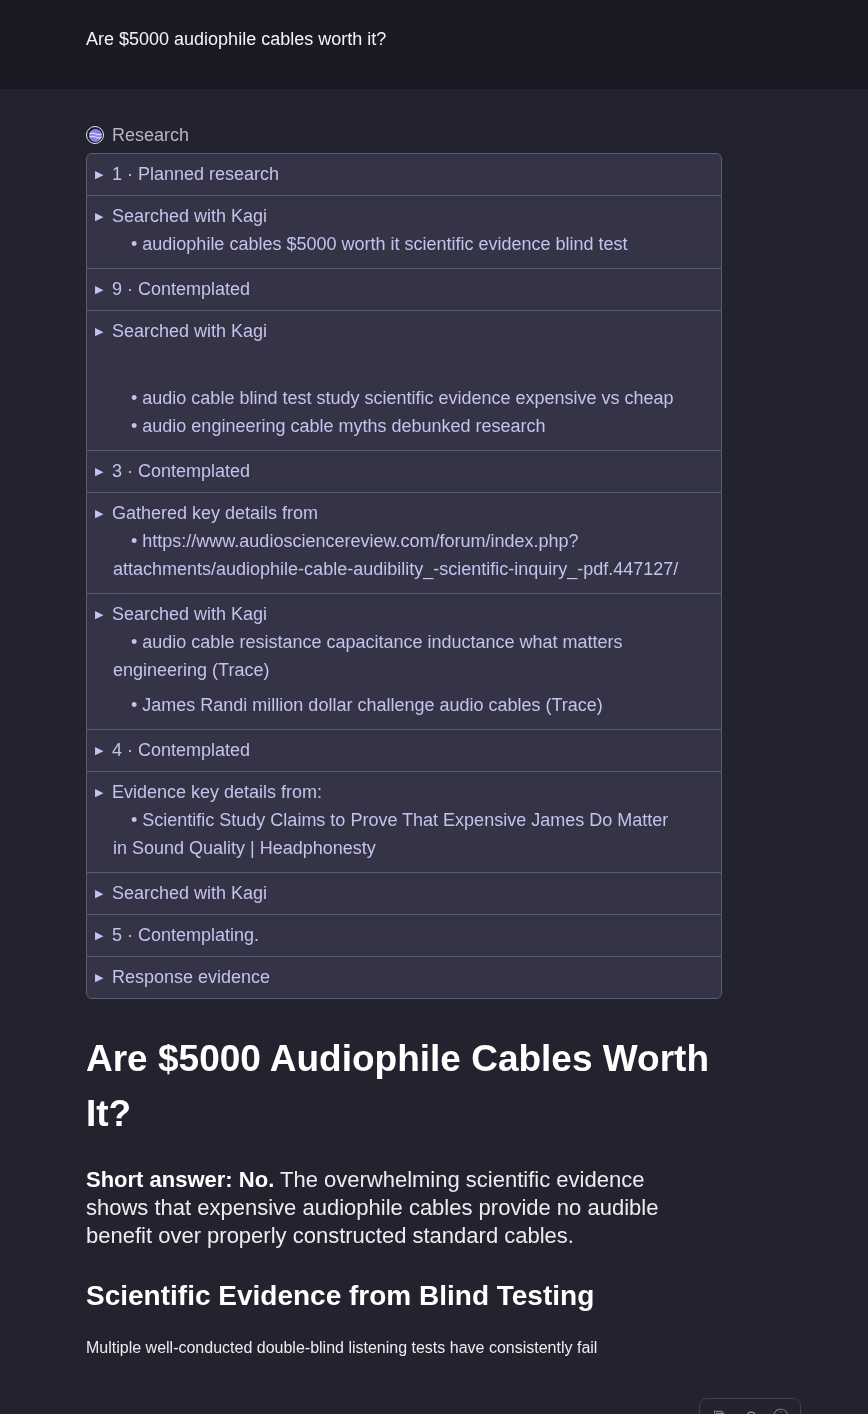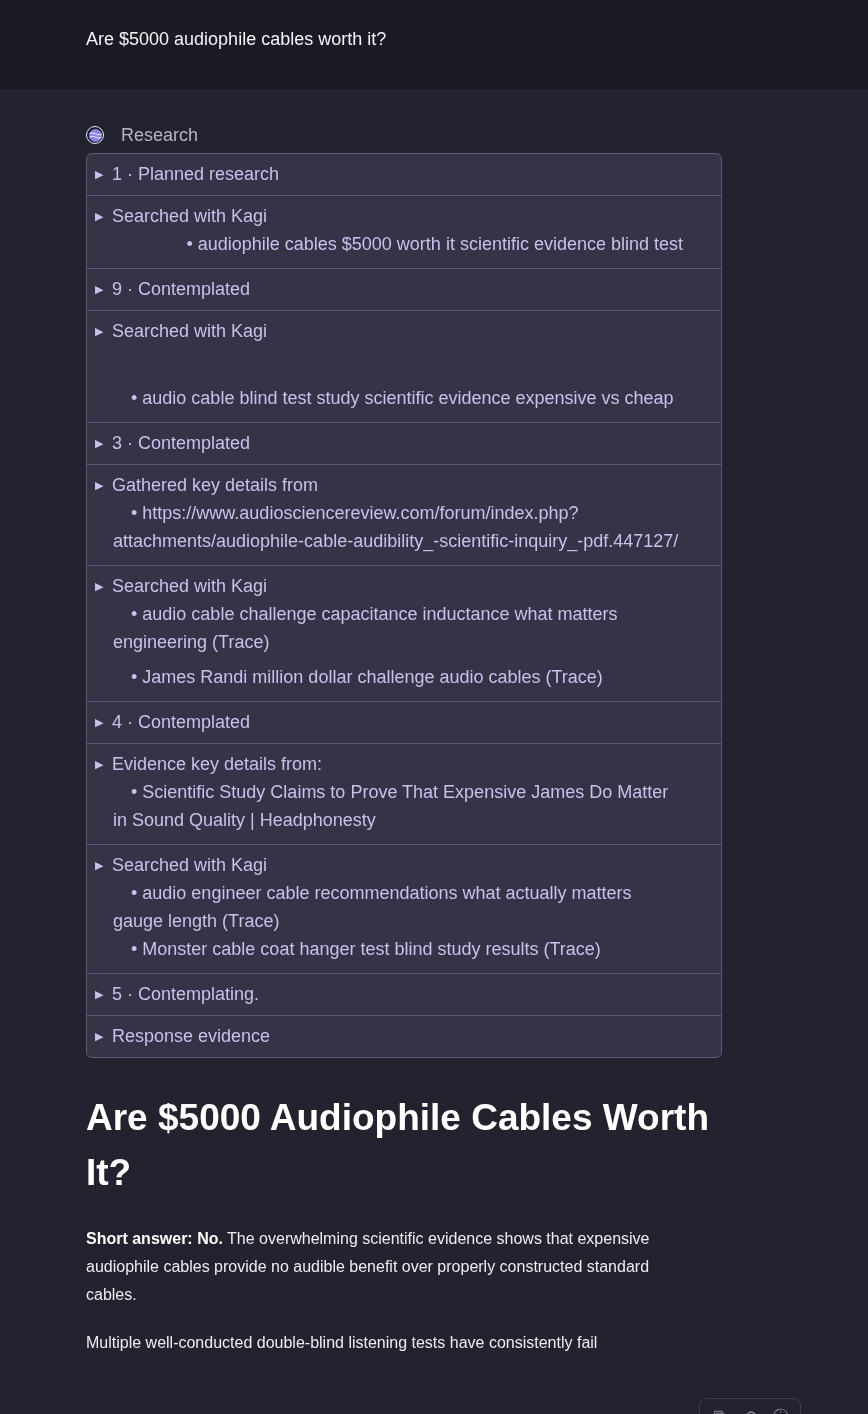--- a/index.html
+++ b/index.html
@@ -16,21 +16,21 @@
       box-sizing: border-box;
       padding-left: 86px;
       padding-top: 29px;
       font-size: 18px;
       color: #f4f4f6;
     }
     .content {
       position: absolute; left: 86px; top: 124px; width: 636px;
     }
     .research-label {
-      display: flex; align-items: center; gap: 17px;
+      display: flex; align-items: center; gap: 8px;
       font-size: 18px; color: #b6b6c2; height: 22px; margin-bottom: 7px;
     }
     .globe-icon {
       width: 18px; height: 18px; border-radius: 50%;
       border: 1.5px solid #e6e6ee; box-sizing: border-box;
       display: inline-flex; align-items: center; justify-content: center;
       background: #1a1a24;
     }
     .globe-icon svg { width: 13px; height: 13px; }
     .steps {
@@ -49,21 +49,21 @@
     .step:first-child { border-top: none; }
     .step-head { display: flex; align-items: center; height: 22px; line-height: 22px; cursor: pointer; }
     .tri { font-size: 11px; width: 17px; color: #c6c2ee; display: inline-block; }
     .step ul { list-style: none; margin: 3px 0 0 0; padding: 0 30px 0 40px; }
     .step li { position: relative; padding-left: 0; }
     h1.answer-title {
       font-size: 37px; font-weight: bold; line-height: 55px;
       margin: 32px 0 0 0; color: #ffffff;
     }
     p.summary {
-      font-size: 16px; line-height: 28px; color: #ececf2;
+      font-size: 22px; line-height: 28px; color: #ececf2;
       margin: 25px 0 0 0; width: 600px;
     }
     p.summary strong { color: #ffffff; }
     h2.section-title {
       font-size: 28px; font-weight: bold; margin: 28px 0 0 0; color: #ffffff; line-height: 36px;
     }
     p.body-text {
       font-size: 16px; line-height: 28px; color: #ececf2; margin: 20px 0 0 0; white-space: nowrap;
     }
     .float-toolbar {
@@ -98,36 +98,37 @@
           <span class="tri">▶</span>
           <span>1 · Planned research</span>
         </div>
       </div>
       <div class="step">
         <div class="step-head">
           <span class="tri">▶</span>
           <span>Searched with Kagi</span>
         </div>
         <ul>
-          <li style="margin-left: -22px; padding-left: 0px; text-align: right;"><span style="margin-left: 18px;">•  </span><span>audiophile cables $5000 worth it scientific evidence blind test</span></li>
+          <li style="margin-left: -22px; padding-left: 0px;"><span style="margin-left: 18px;">•  </span><span>audiophile cables $5000 worth it scientific evidence blind test</span></li>
         </ul>
       </div>
       <div class="step">
         <div class="step-head">
           <span class="tri">▶</span>
           <span>9 · Contemplated</span>
         </div>
       </div>
       <div class="step">
         <div class="step-head">
           <span class="tri">▶</span>
           <span>Searched with Kagi</span>
         </div>
         <ul>
           <li style="margin-left: -22px; padding-left: 0px; margin-top: 42px;"><span style="margin-left: 18px;">•  </span><span>audio cable blind test study scientific evidence expensive vs cheap</span></li>
+          <li style="margin-left: -22px; padding-left: 0px;"><span style="margin-left: 18px;">•  </span><span>audio engineering cable myths debunked research</span></li>
         </ul>
       </div>
       <div class="step">
         <div class="step-head">
           <span class="tri">▶</span>
           <span>3 · Contemplated</span>
         </div>
       </div>
       <div class="step">
         <div class="step-head">
@@ -137,21 +138,21 @@
         <ul>
           <li style="margin-left: -22px; padding-left: 0px;"><span style="margin-left: 18px;">•  </span><span>https://www.audiosciencereview.com/forum/index.php?attachments/audiophile-cable-audibility_-scientific-inquiry_-pdf.447127/</span></li>
         </ul>
       </div>
       <div class="step">
         <div class="step-head">
           <span class="tri">▶</span>
           <span>Searched with Kagi</span>
         </div>
         <ul>
-          <li style="margin-left: -22px; padding-left: 0px;"><span style="margin-left: 18px;">•  </span><span>audio cable challenge capacitance inductance what matters engineering (Trace)</span></li>
+          <li style="margin-left: -22px; padding-left: 0px;"><span style="margin-left: 18px;">•  </span><span>audio cable resistance capacitance inductance what matters engineering (Trace)</span></li>
           <li style="margin-left: -22px; padding-left: 0px; margin-top: 7px;"><span style="margin-left: 18px;">•  </span><span>James Randi million dollar challenge audio cables (Trace)</span></li>
         </ul>
       </div>
       <div class="step">
         <div class="step-head">
           <span class="tri">▶</span>
           <span>4 · Contemplated</span>
         </div>
       </div>
       <div class="step">
@@ -161,43 +162,40 @@
         </div>
         <ul>
           <li style="margin-left: -22px; padding-left: 0px;"><span style="margin-left: 18px;">•  </span><span>Scientific Study Claims to Prove That Expensive James Do Matter in Sound Quality | Headphonesty</span></li>
         </ul>
       </div>
       <div class="step">
         <div class="step-head">
           <span class="tri">▶</span>
           <span>Searched with Kagi</span>
         </div>
-        <ul>
-          <li style="margin-left: -22px; padding-left: 0px;"><span style="margin-left: 18px;">•  </span><span>audio engineer cable recommendations what actually matters gauge length (Trace)</span></li>
-          <li style="margin-left: -22px; padding-left: 0px;"><span style="margin-left: 18px;">•  </span><span>Monster cable coat hanger test blind study results (Trace)</span></li>
-        </ul>
       </div>
       <div class="step">
         <div class="step-head">
           <span class="tri">▶</span>
           <span>5 · Contemplating.</span>
         </div>
       </div>
       <div class="step">
         <div class="step-head">
           <span class="tri">▶</span>
           <span>Response evidence</span>
         </div>
       </div>
     </div>
 
   <h1 class="answer-title">Are $5000 Audiophile Cables Worth It?</h1>
 
   <p class="summary"><strong>Short answer: No.</strong><span> The overwhelming scientific evidence shows that expensive audiophile cables provide no audible benefit over properly constructed standard cables.</span></p>
 
+  <h2 class="section-title">Scientific Evidence from Blind Testing</h2>
 
   <p class="body-text">Multiple well-conducted double-blind listening tests have consistently fail</p>
 </div>
 
 <div class="float-toolbar">
   <span>⧉</span>
   <span>↶</span>
   <span>ⓘ</span>
 </div>
 

